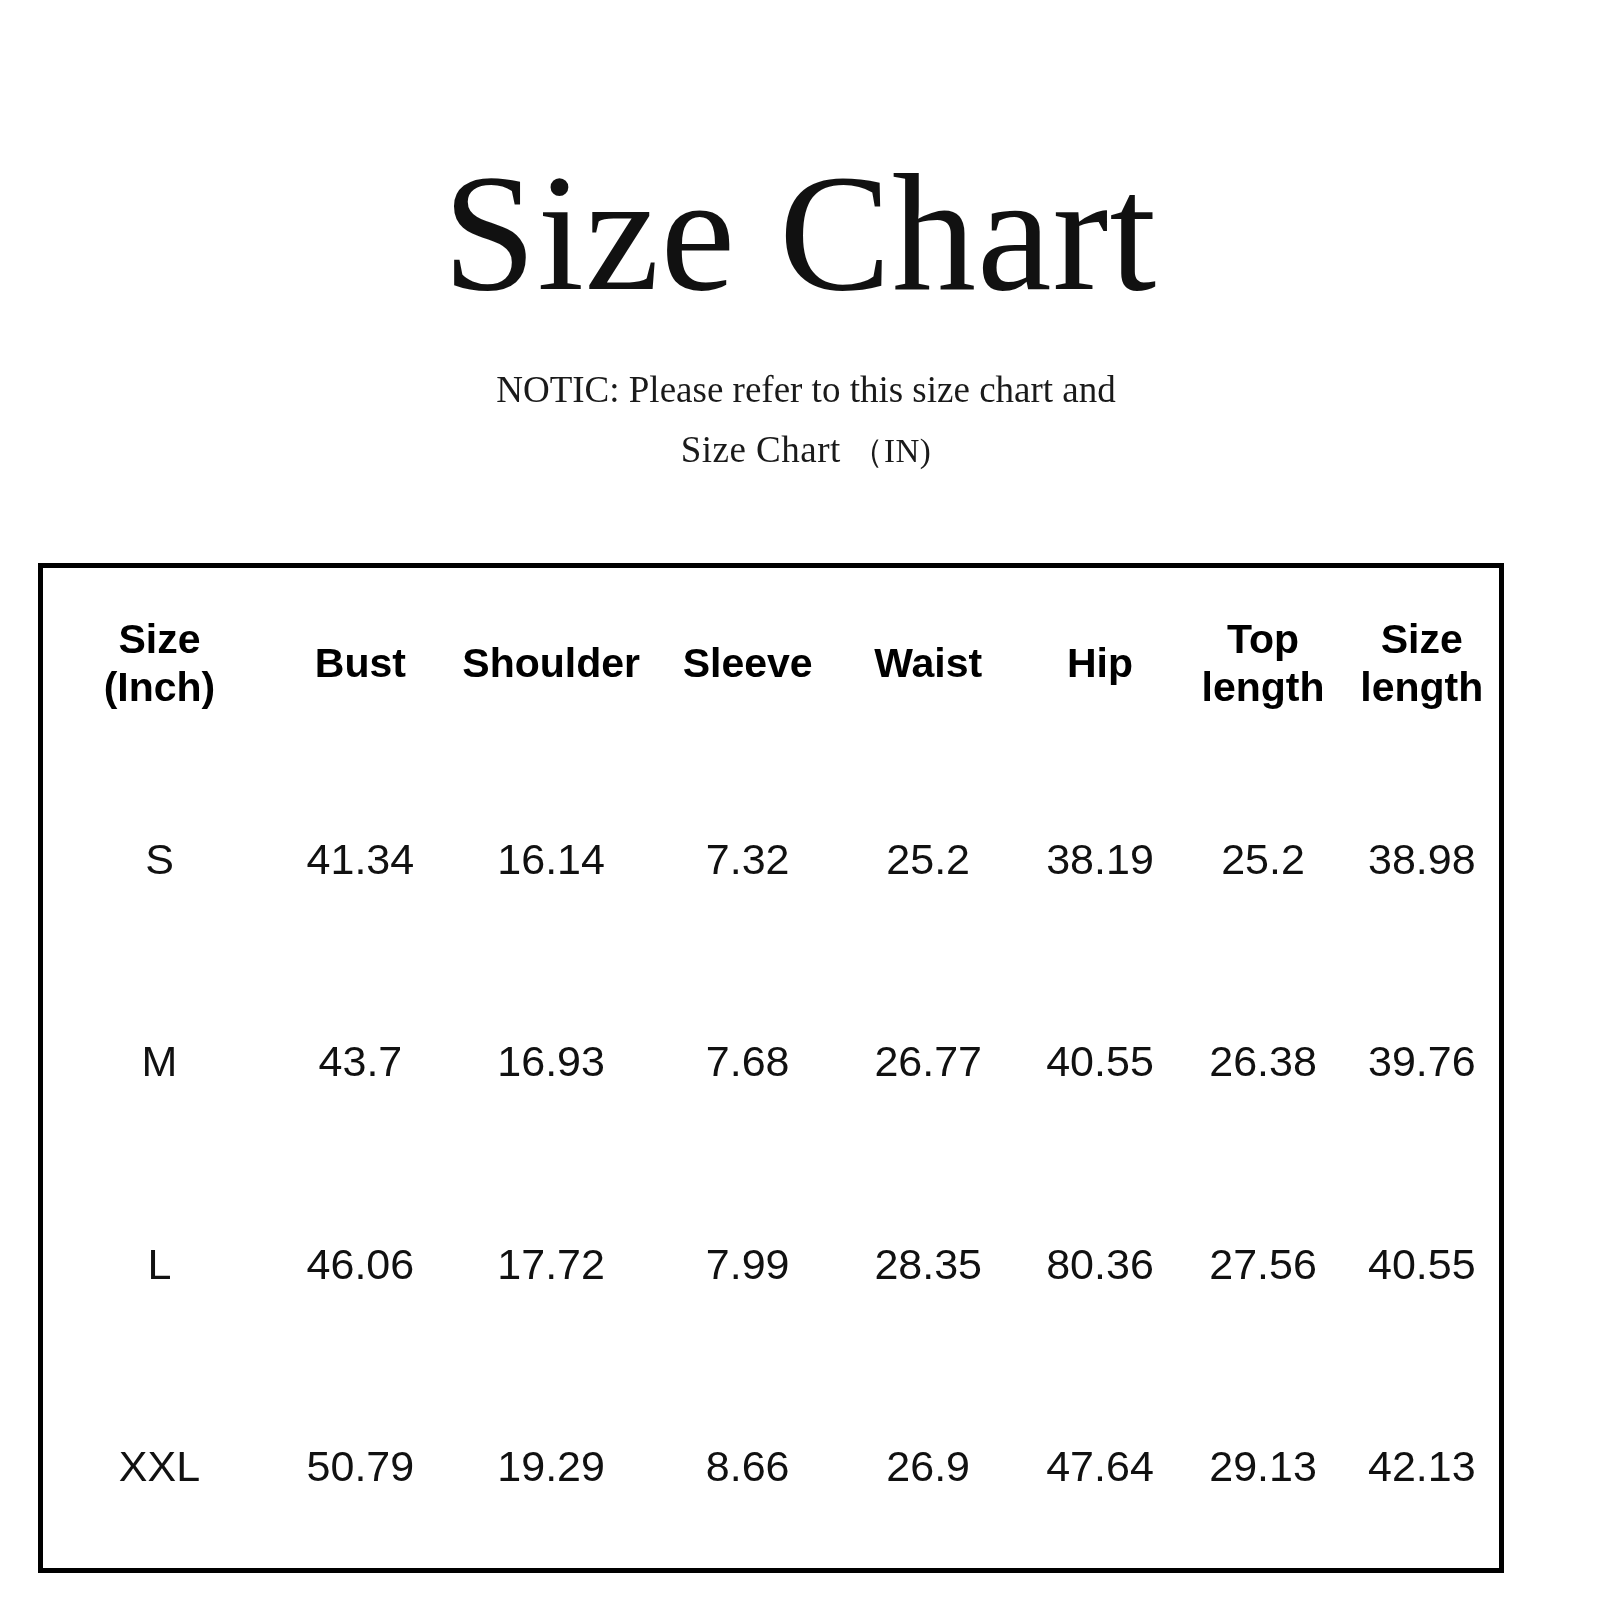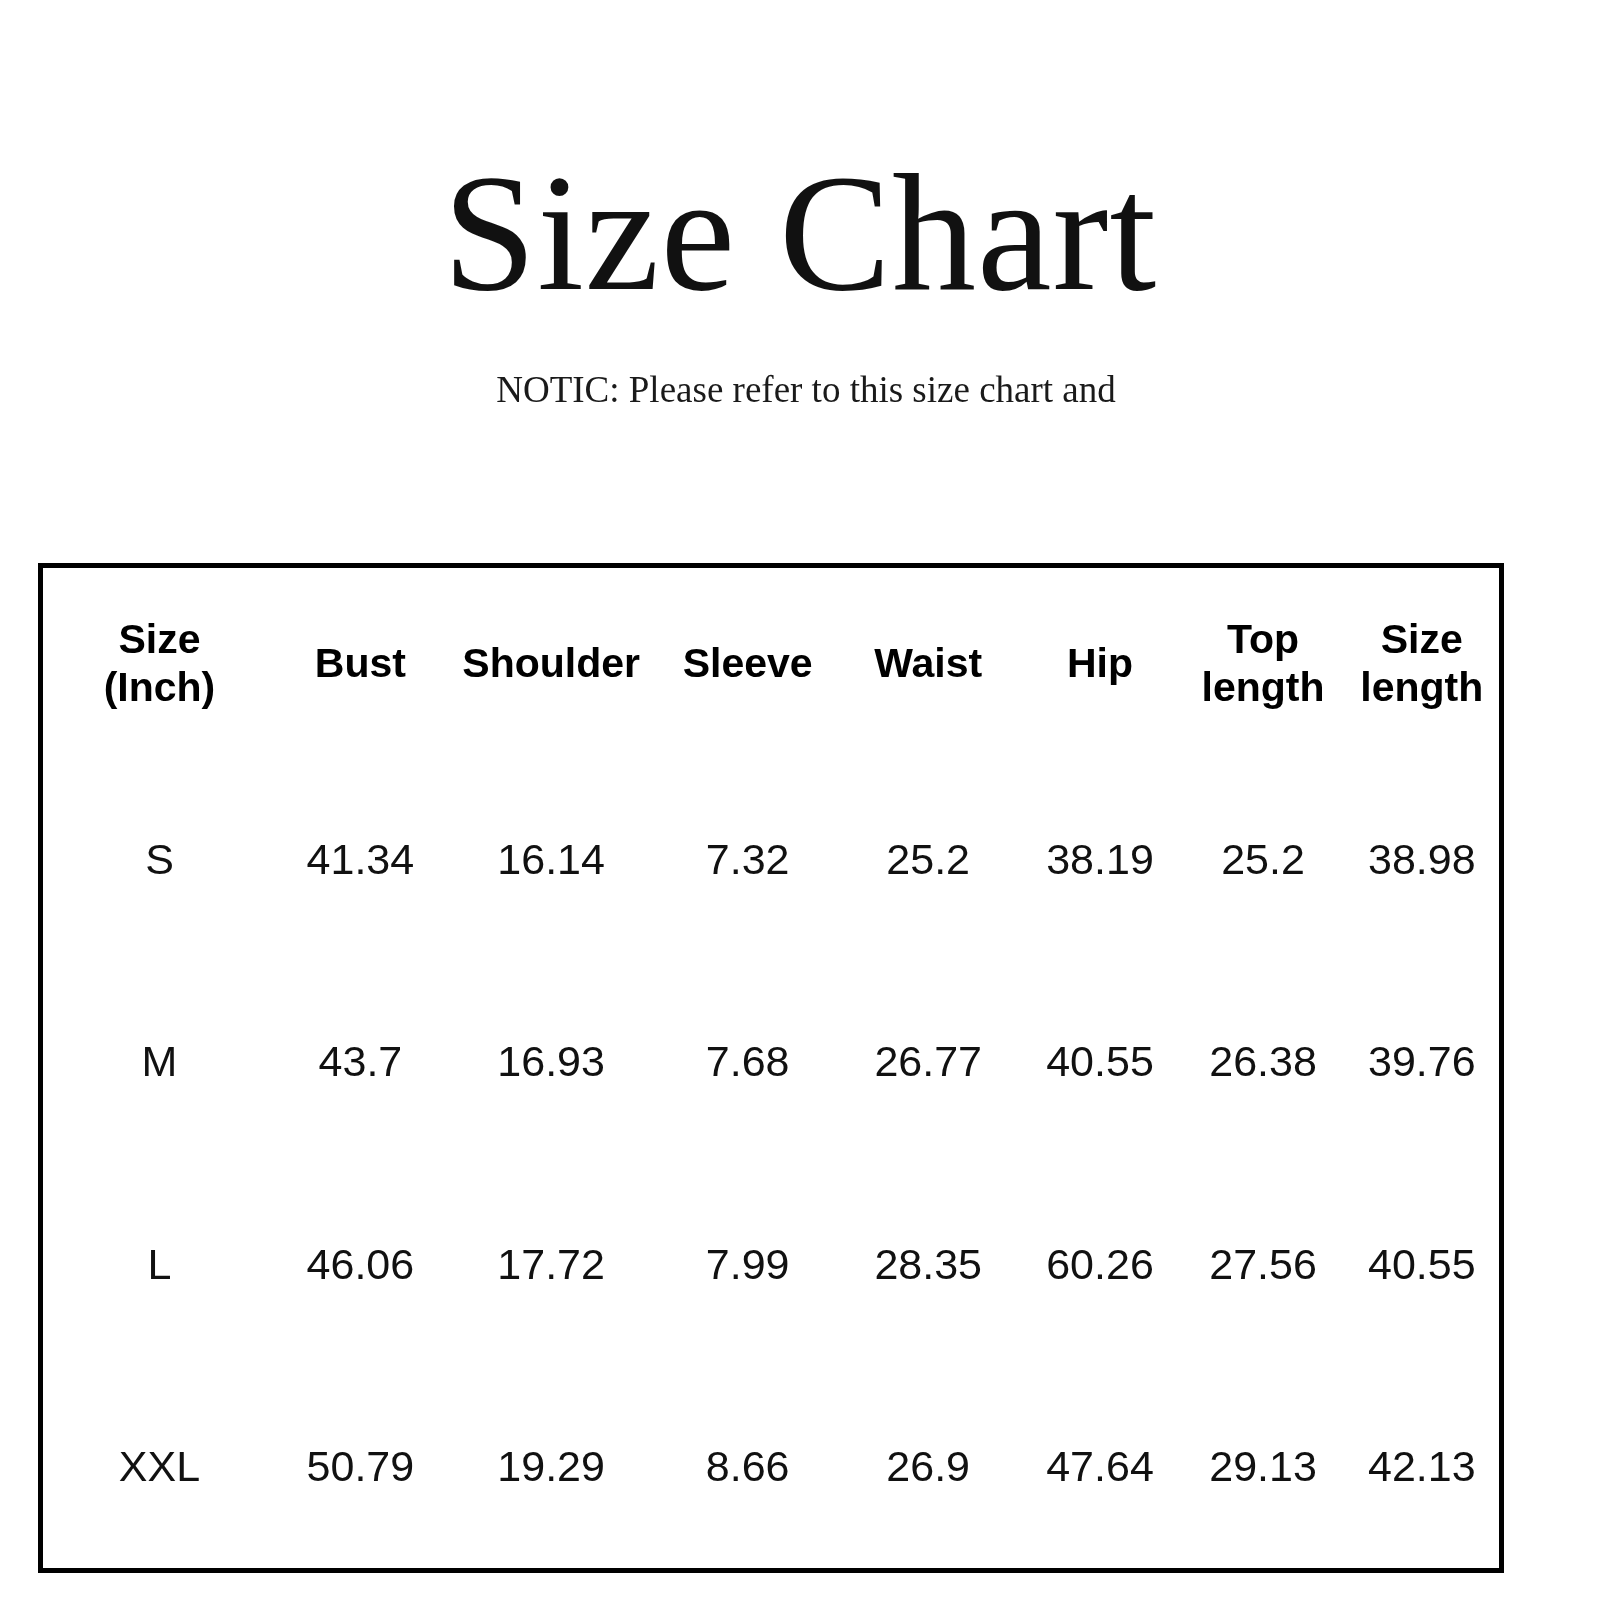--- a/index.html
+++ b/index.html
@@ -98,20 +98,24 @@
 </style>
 </head>
 <body>
 
 <div class="page">
 
   <div class="title">Size Chart</div>
 
   <div class="notice">
     <div>NOTIC: Please refer to this size chart and</div>
+    <div class="sub">
+      <span>Size Chart</span>
+      <span class="paren">（IN)</span>
+    </div>
   </div>
 
   <div class="table-wrap">
     <table class="size-table">
       <colgroup>
         <col class="c0">
           <col class="c1">
           <col class="c2">
           <col class="c3">
         <col class="c4">
@@ -170,21 +174,21 @@
           <td>40.55</td>
           <td>26.38</td>
           <td>39.76</td>
         </tr>
         <tr>
           <td class="size-cell">L</td>
           <td>46.06</td>
           <td>17.72</td>
           <td>7.99</td>
           <td>28.35</td>
-          <td>60.26</td>
+          <td>80.36</td>
           <td>27.56</td>
           <td>40.55</td>
         </tr>
         <tr>
           <td class="size-cell">XXL</td>
           <td>50.79</td>
           <td>19.29</td>
           <td>8.66</td>
           <td>26.9</td>
           <td>47.64</td>

